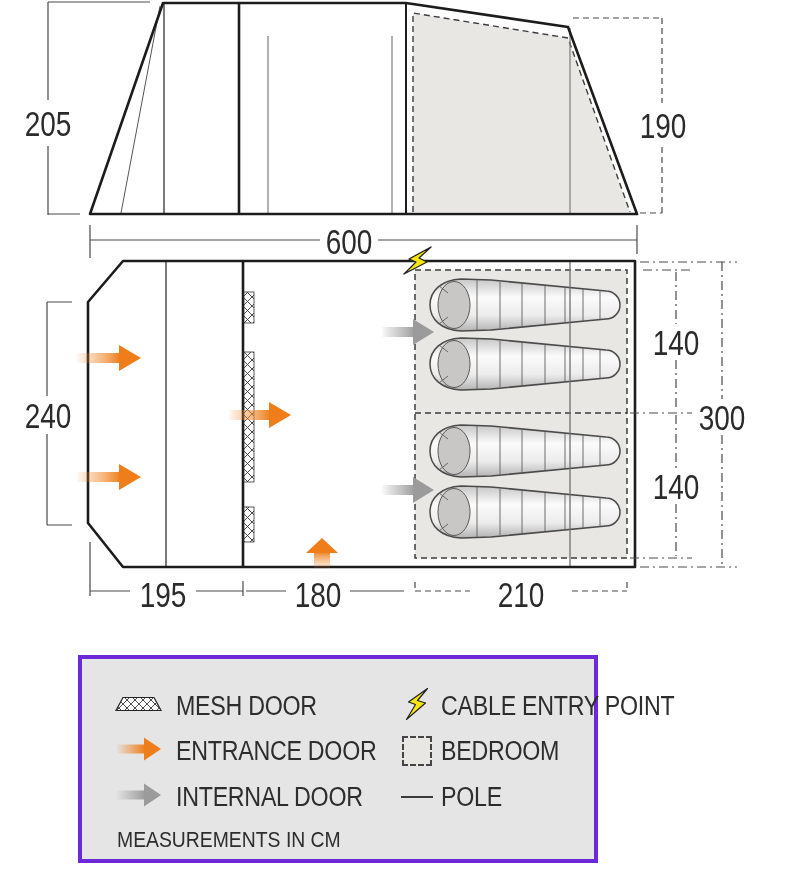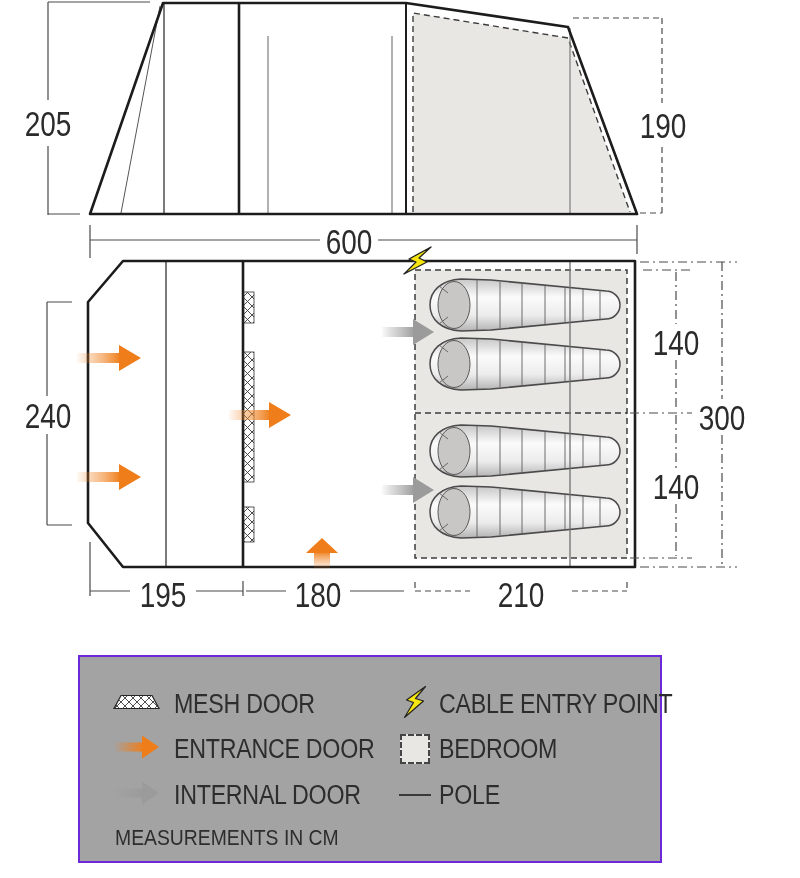--- a/index.html
+++ b/index.html
@@ -2,22 +2,22 @@
 <html><head>
 <meta charset="utf-8">
 <style>
   html,body{margin:0;padding:0;background:#ffffff;}
   #stage{position:relative;width:800px;height:878px;background:#fff;overflow:hidden;
          font-family:"Liberation Sans",sans-serif;}
   #artwork{position:absolute;left:0;top:0;}
   .dim-label{position:absolute;font-size:35px;line-height:1;color:#2b2b2b;
              background:#fff;padding:0 4px;white-space:nowrap;
              transform:translate(-50%,-50%) scaleX(0.8);}
-  .legend-box{position:absolute;left:78px;top:655px;width:584px;height:208px;
-              border:2px solid #6d28d9;background:#a3a3a3;box-sizing:border-box;}
+  .legend-box{position:absolute;left:78px;top:655px;width:520px;height:208px;
+              border:4px solid #6d28d9;background:#e5e5e5;box-sizing:border-box;}
   .legend-icon{position:absolute;transform:translate(-50%,-50%);}
   .legend-label{position:absolute;font-size:27px;line-height:1;color:#2d2d2d;
                 letter-spacing:-0.3px;white-space:nowrap;
                 transform:translate(0,-50%) scaleX(0.86);transform-origin:left center;}
   .legend-note{position:absolute;font-size:22px;line-height:1;color:#2d2d2d;
                white-space:nowrap;transform:translate(0,-50%) scaleX(0.88);
                transform-origin:left center;}
   .bedroom-swatch{width:30px;height:30px;background:#e9e7e4;border:2px dashed #444;
                   box-sizing:border-box;}
   .pole-swatch{width:32px;height:2px;background:#3a3a3a;}

